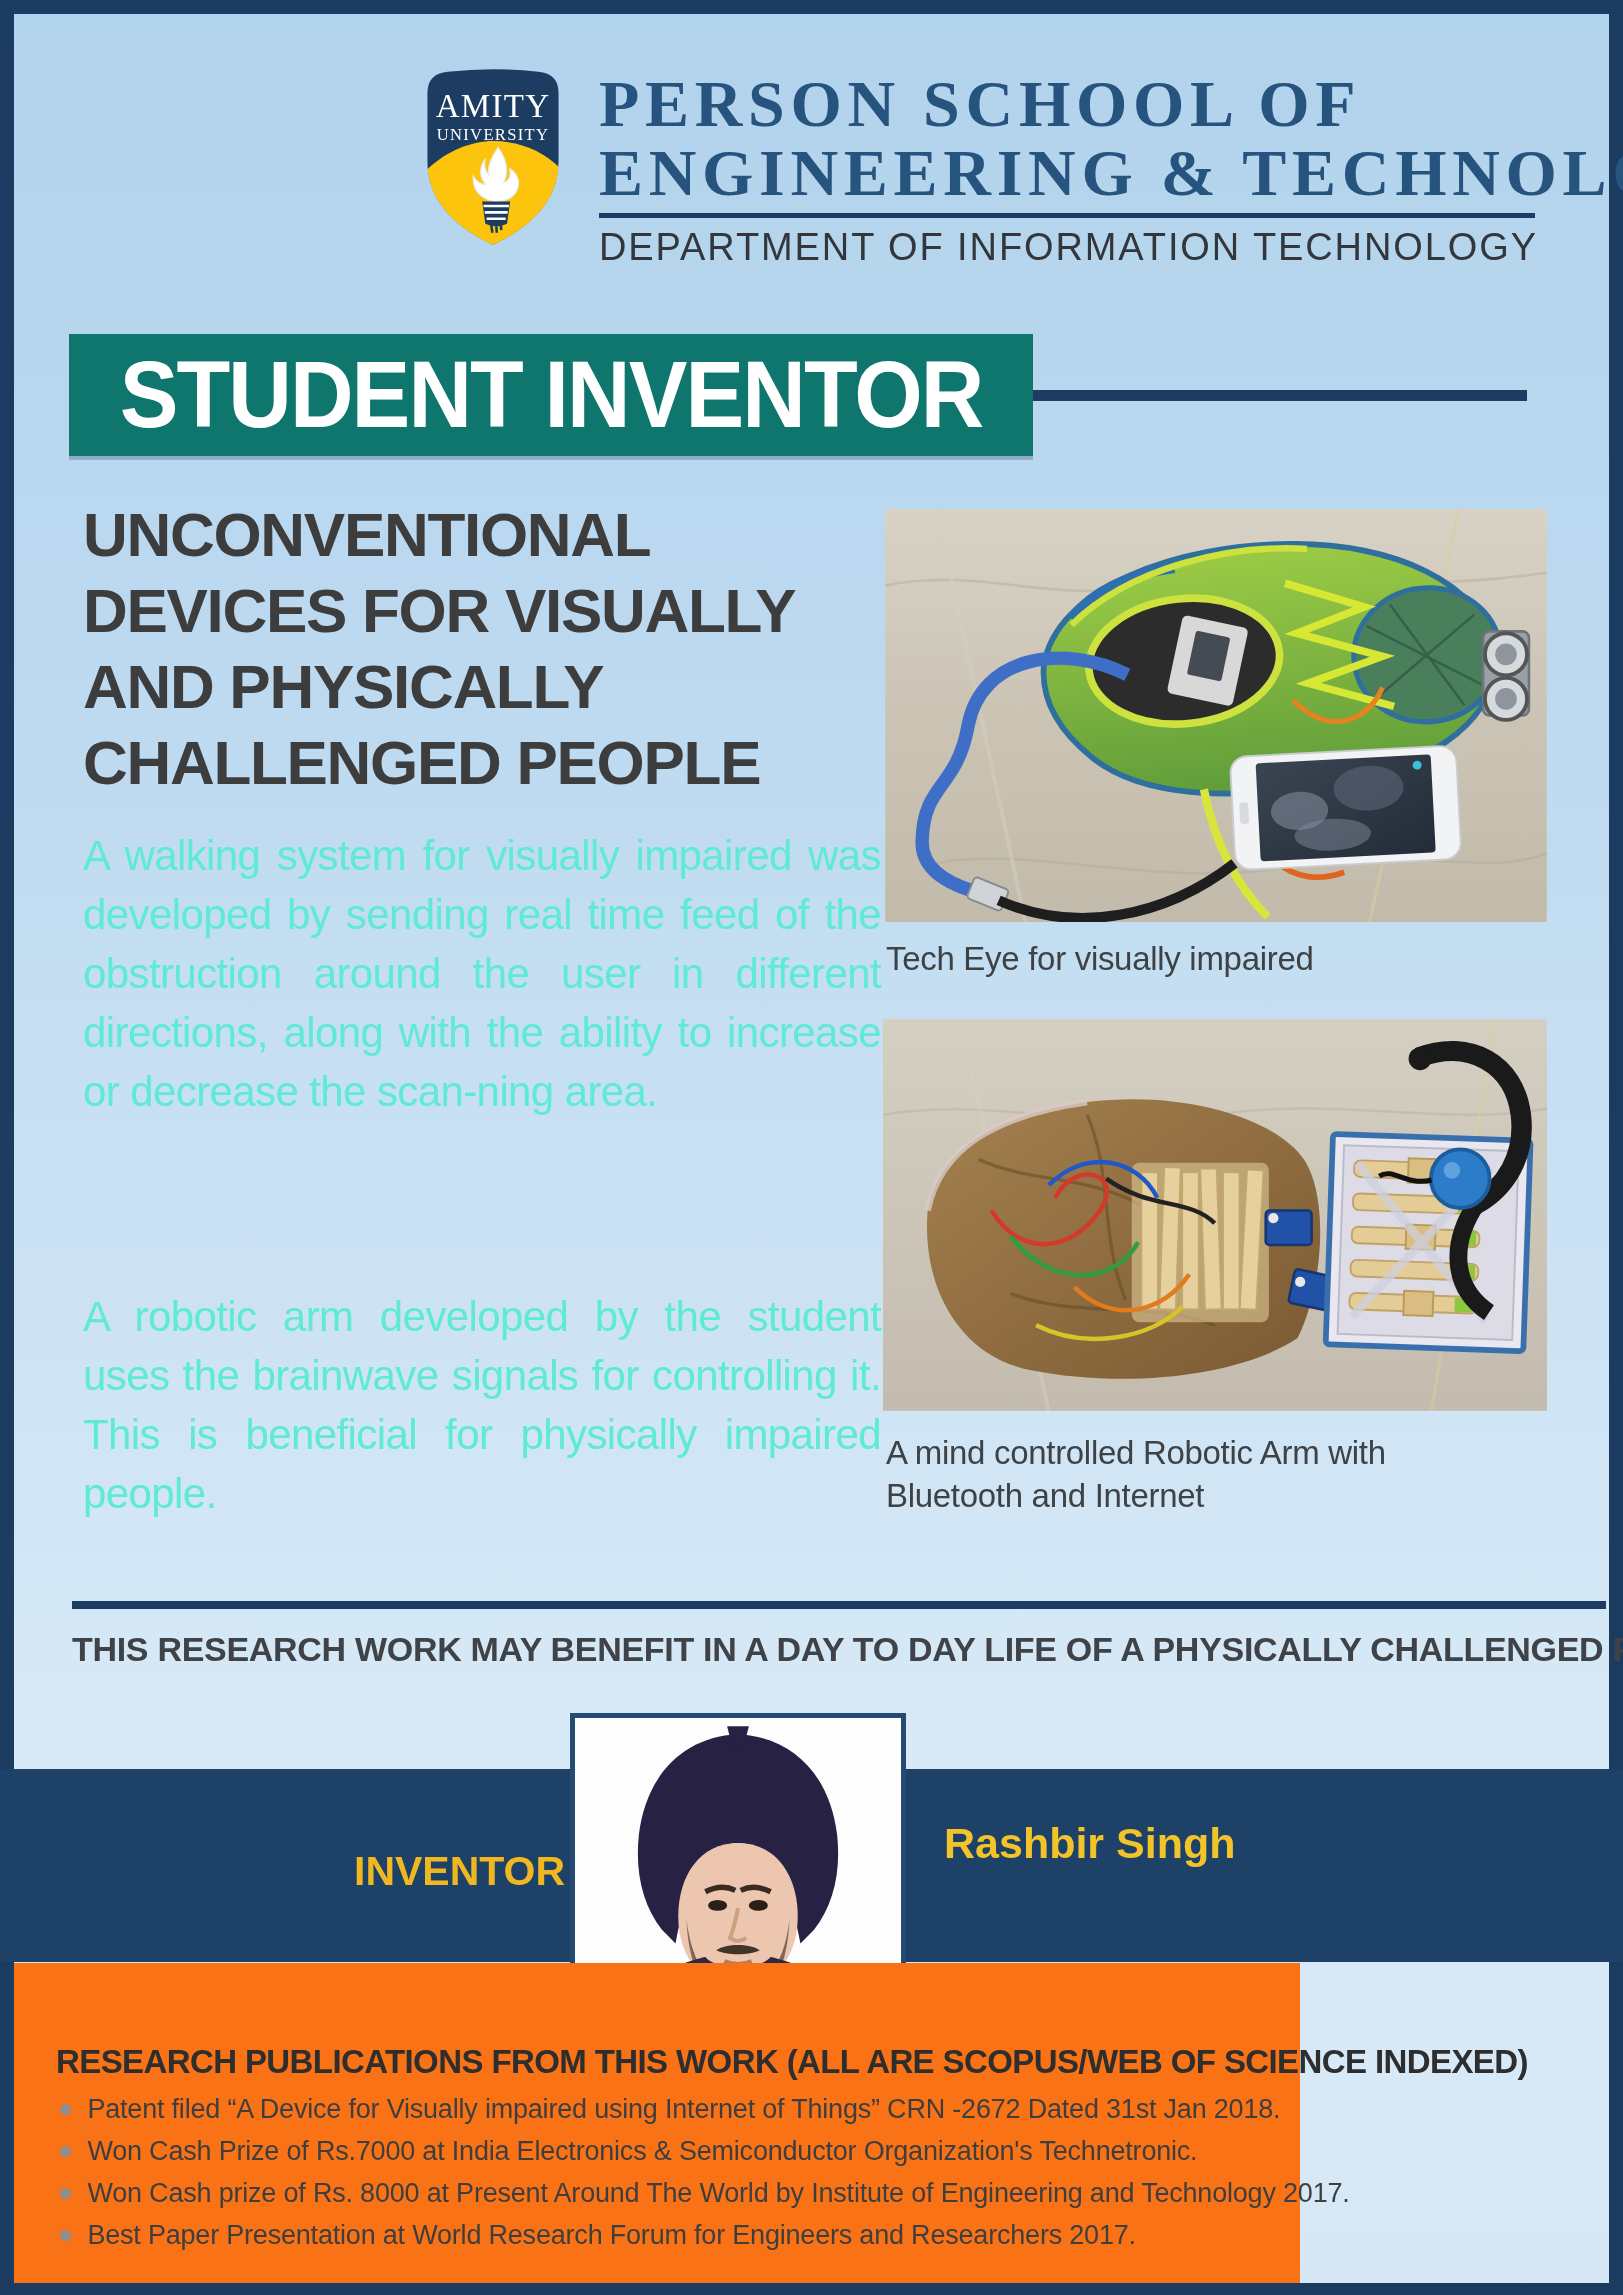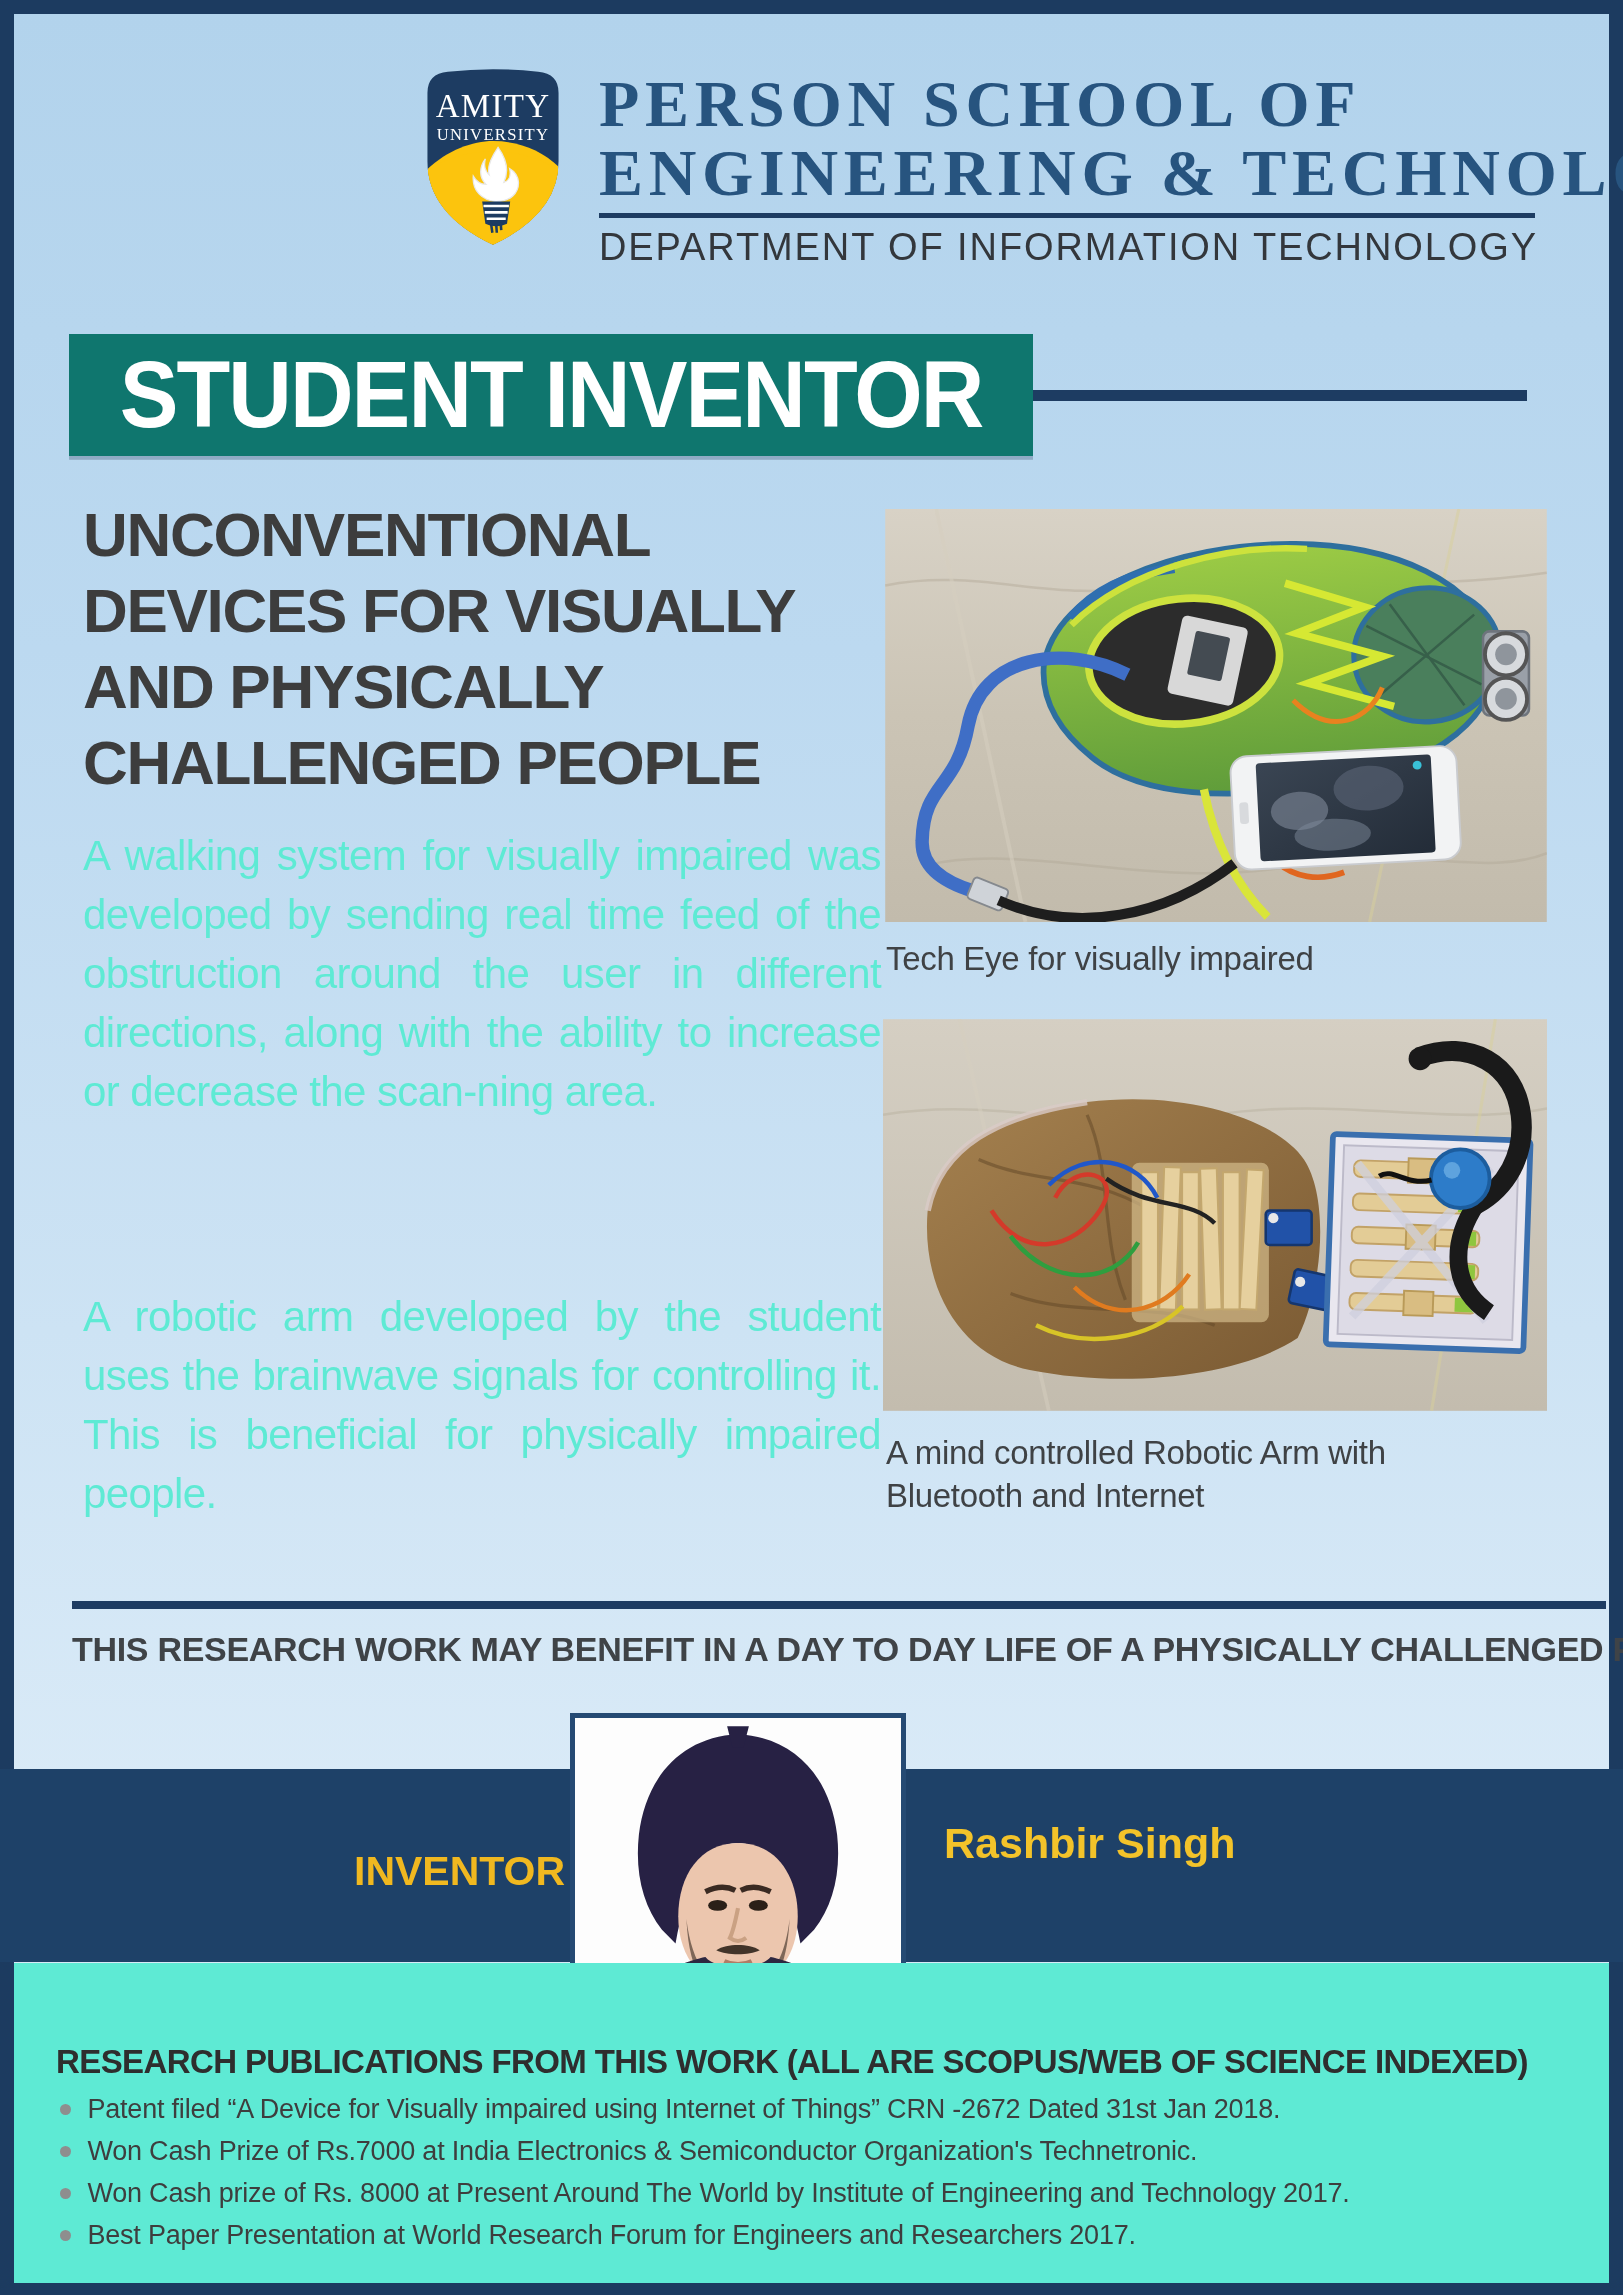--- a/index.html
+++ b/index.html
@@ -52,21 +52,21 @@
   .benefit{position:absolute;left:72px;top:1630px;width:1537px;
     font-size:34px;font-weight:bold;color:#3f4347;letter-spacing:-0.3px;white-space:nowrap;}
   
   .band{position:absolute;left:0;top:1769px;width:1623px;height:193px;background:#1e4168;}
   .inventor-label{position:absolute;left:354px;top:1848px;color:#f0b820;font-size:41px;font-weight:bold;letter-spacing:0px;}
   .photo{position:absolute;left:570px;top:1713px;width:326px;height:296px;
     background:#ffffff;border:5.1px solid #254a73;}
   .inv-name{position:absolute;left:944px;top:1819px;color:#f3c32a;font-size:43px;font-weight:bold;}
   .inv-prog{position:absolute;left:944px;top:1876px;color:#ffffff;font-size:38px;font-weight:bold;}
   
-  .pubs{position:absolute;left:14px;top:1963px;width:1595px;height:320px;background:#5eead4;}
+  .pubs{position:absolute;left:14px;top:1963px;width:1286px;height:320px;background:#f97316;}
   .pub-head{position:absolute;left:42px;top:80px;font-size:33px;font-weight:bold;color:#2e2e2e;letter-spacing:-0.6px;white-space:nowrap;}
   .pub-list{position:absolute;left:42px;top:130px;margin:0;padding:0;list-style:none;}
   .pub-item{display:flex;align-items:flex-start;margin-bottom:9px;}
   .dot{width:11px;height:11px;border-radius:50%;background:#8e8e8e;margin:11px 16.6px 0 3.8px;flex:none;}
   .pub-text{font-size:27px;line-height:33px;color:#3e3e3e;letter-spacing:-0.2px;white-space:nowrap;}
 </style>
 </head>
 <body>
 
 <div class="poster">

